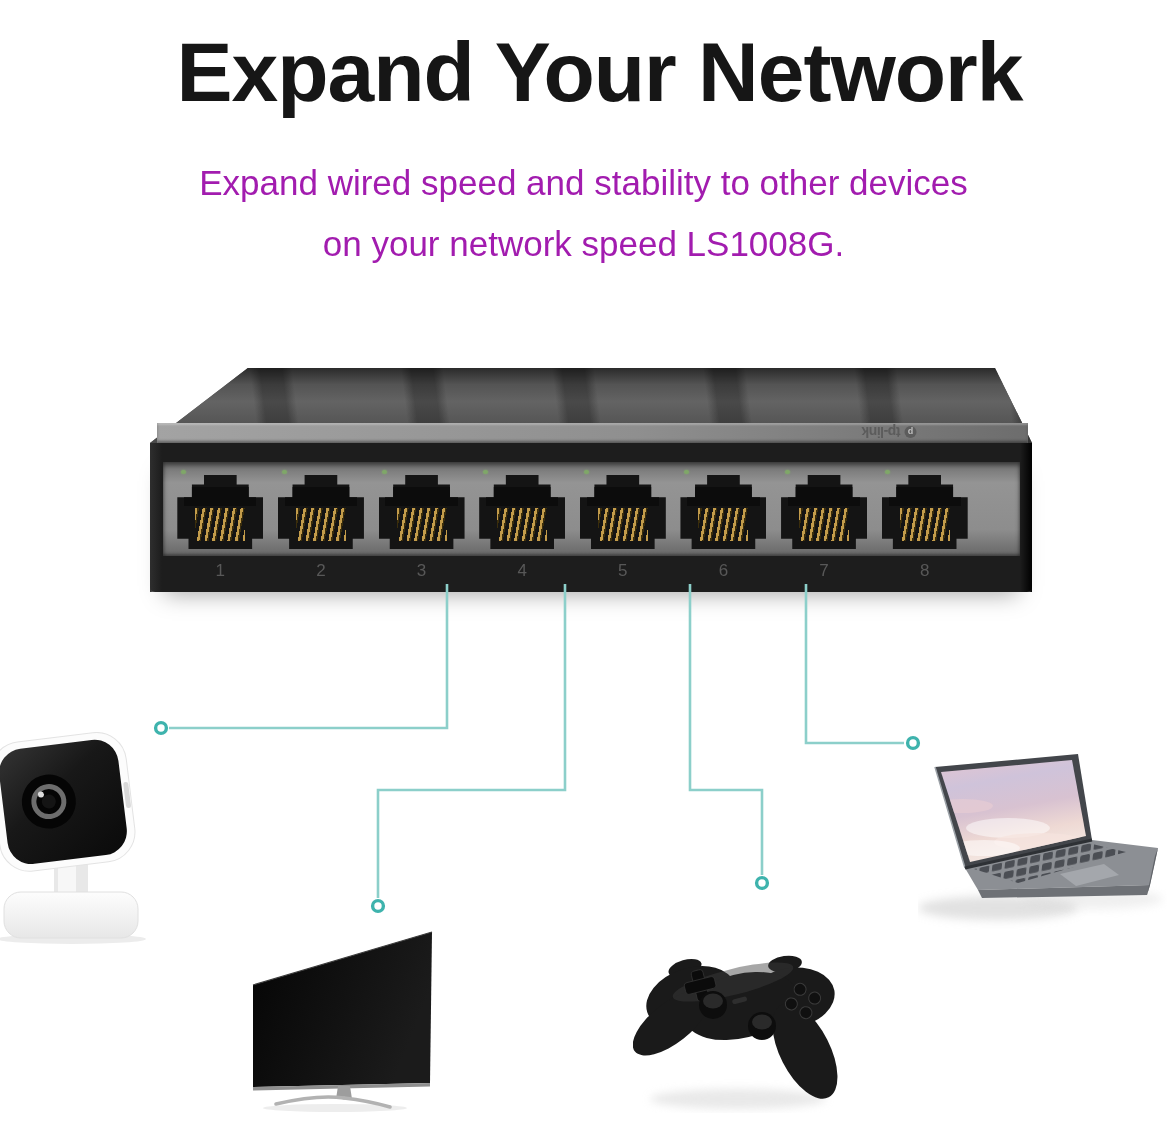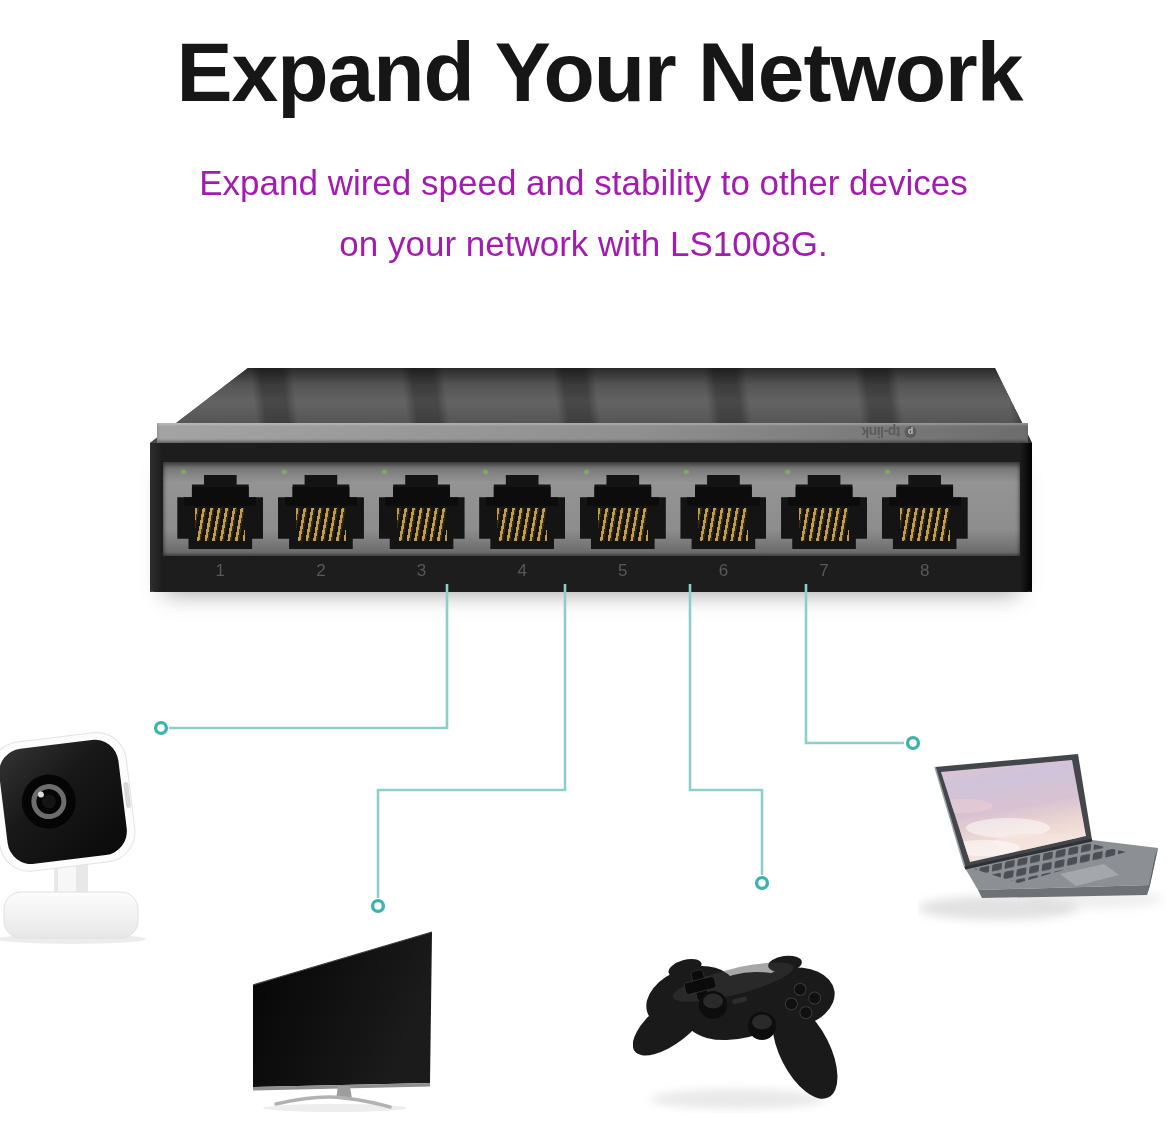--- a/index.html
+++ b/index.html
@@ -81,21 +81,21 @@
   #laptop{left:918px;top:736px;}
 </style>
 </head>
 <body>
 
 <div id="canvas">
 
   <h1 class="title">Expand Your Network</h1>
   <p class="subtitle">
     <span>Expand wired speed and stability to other devices</span><br>
-    <span>on your network with LS1008G.</span>
+    <span>on your network speed LS1008G.</span>
   </p>
 
   <div class="switch">
     <div class="sw-top"></div>
     <div class="sw-bevel">
       <div class="sw-logo">
         <span class="logo-dot">p</span>
         <span class="logo-text">tp-link</span>
       </div>
     </div>

